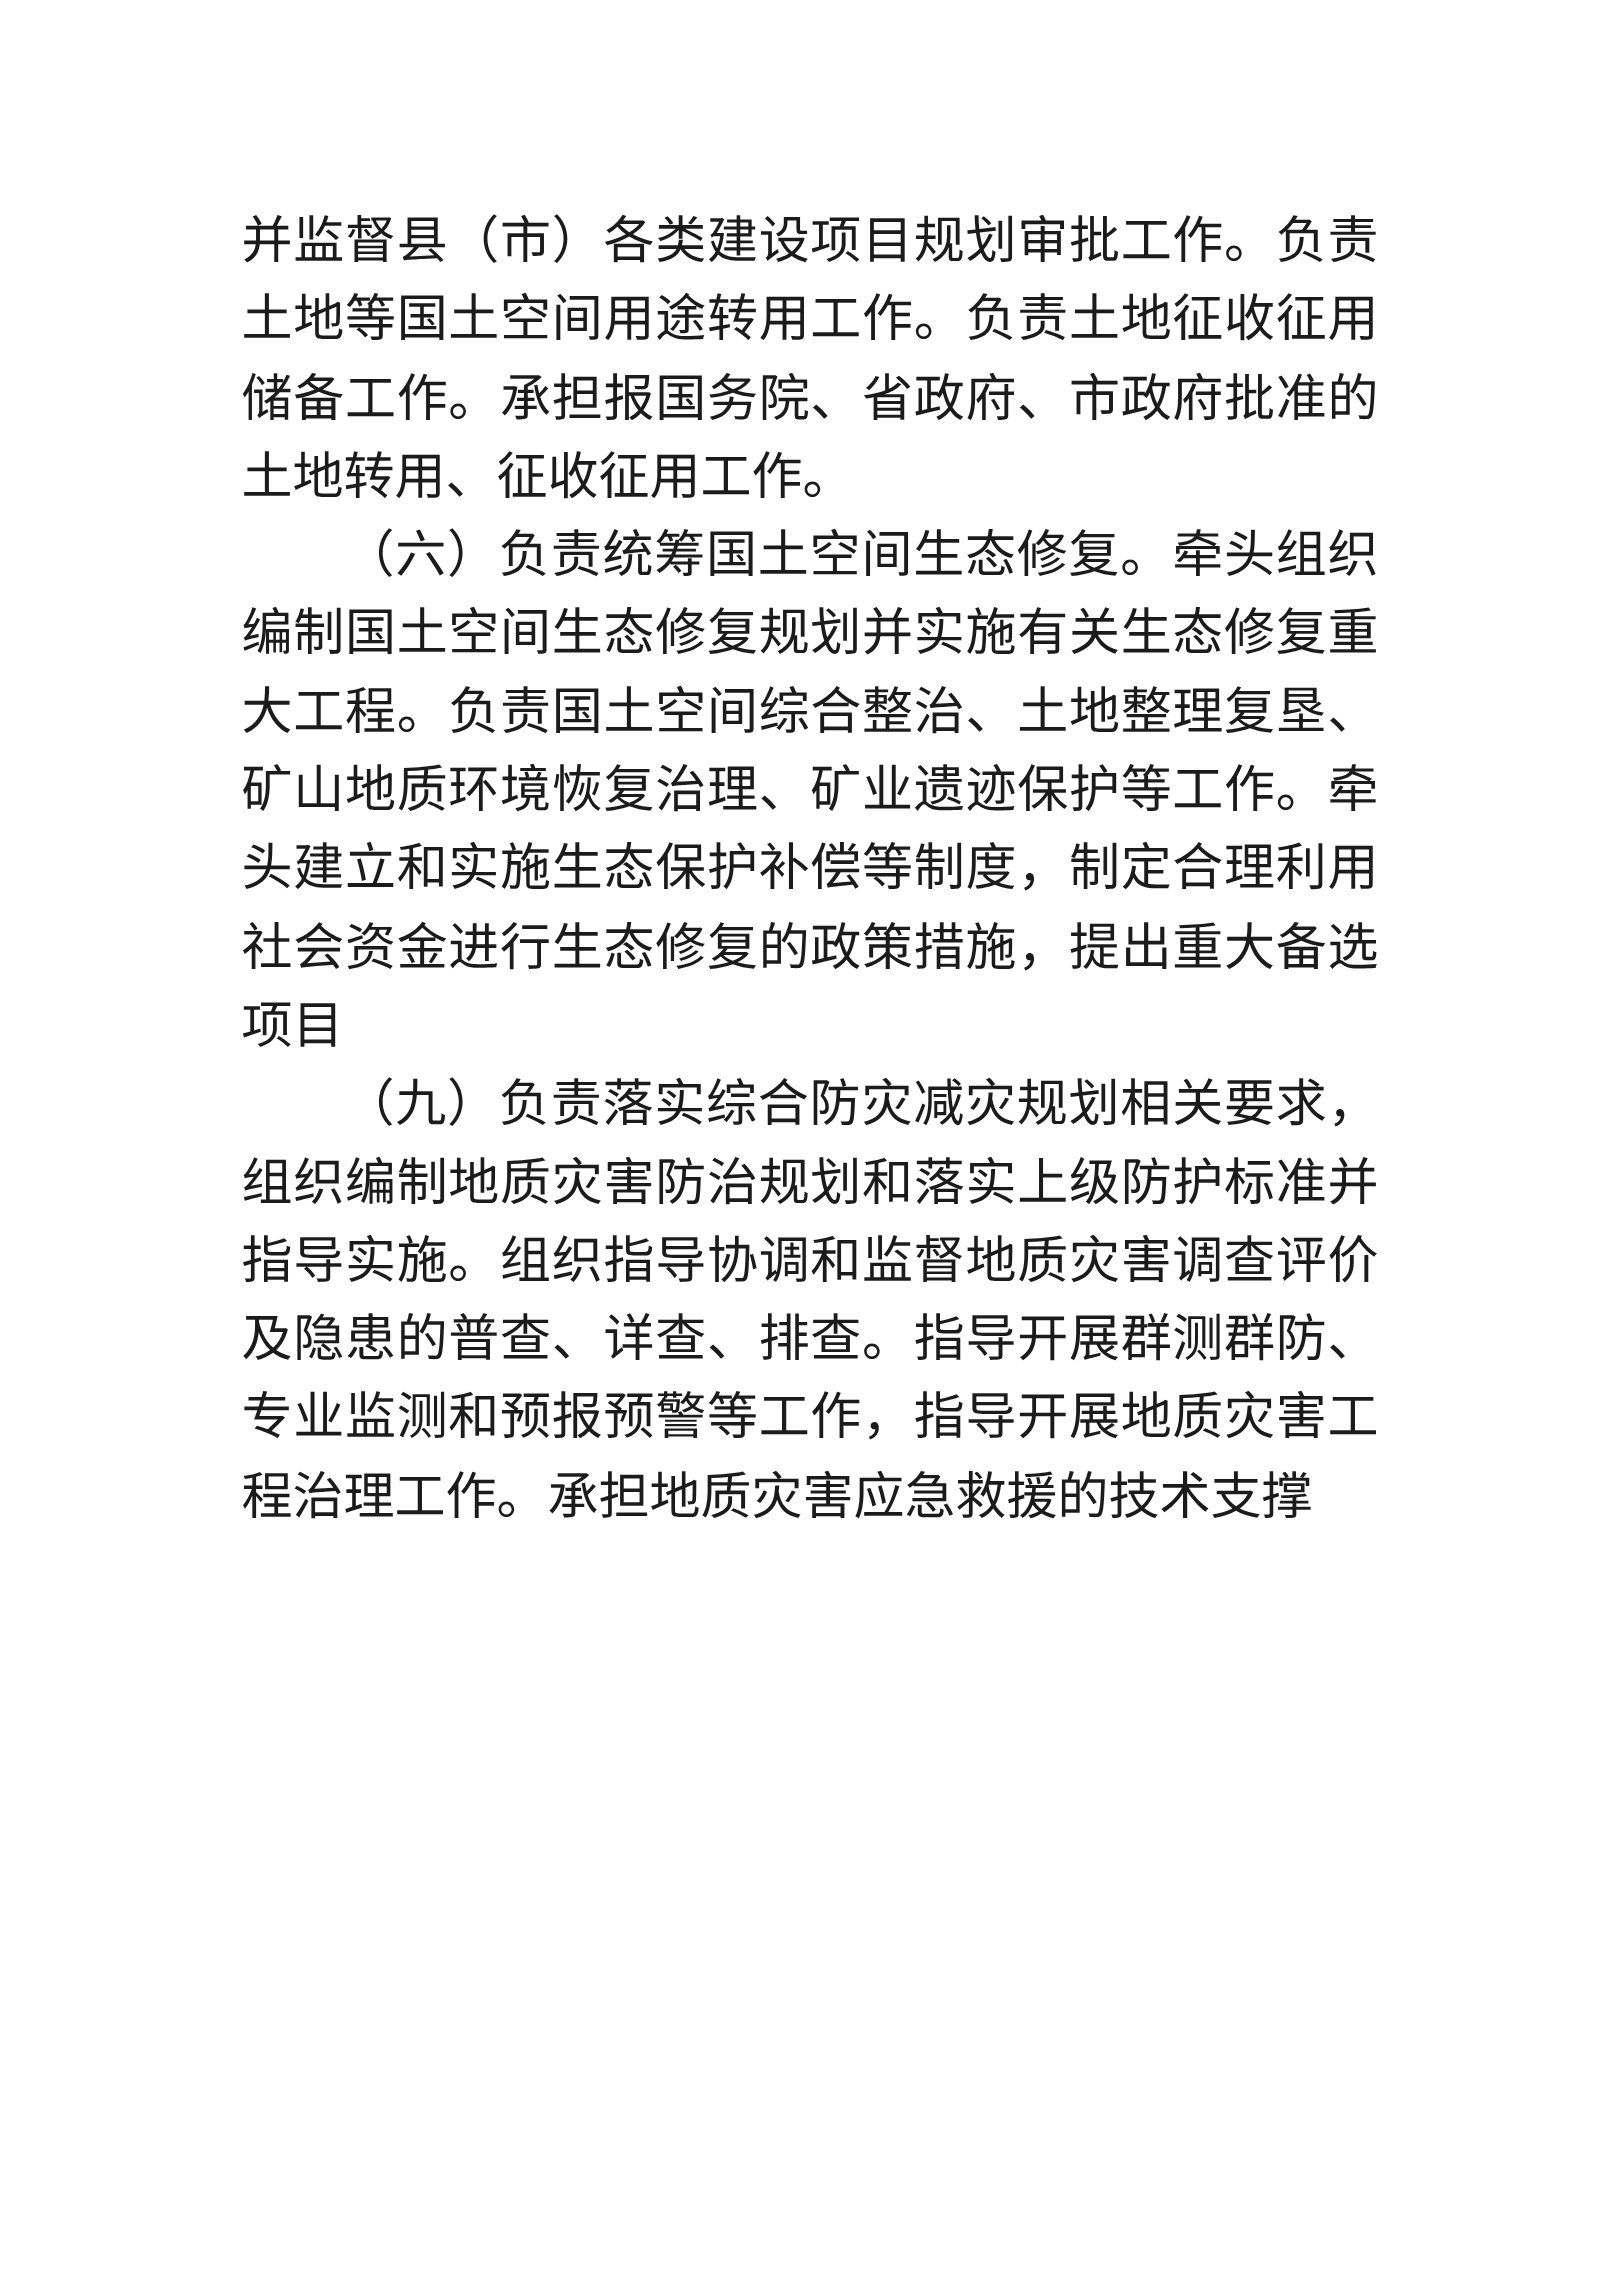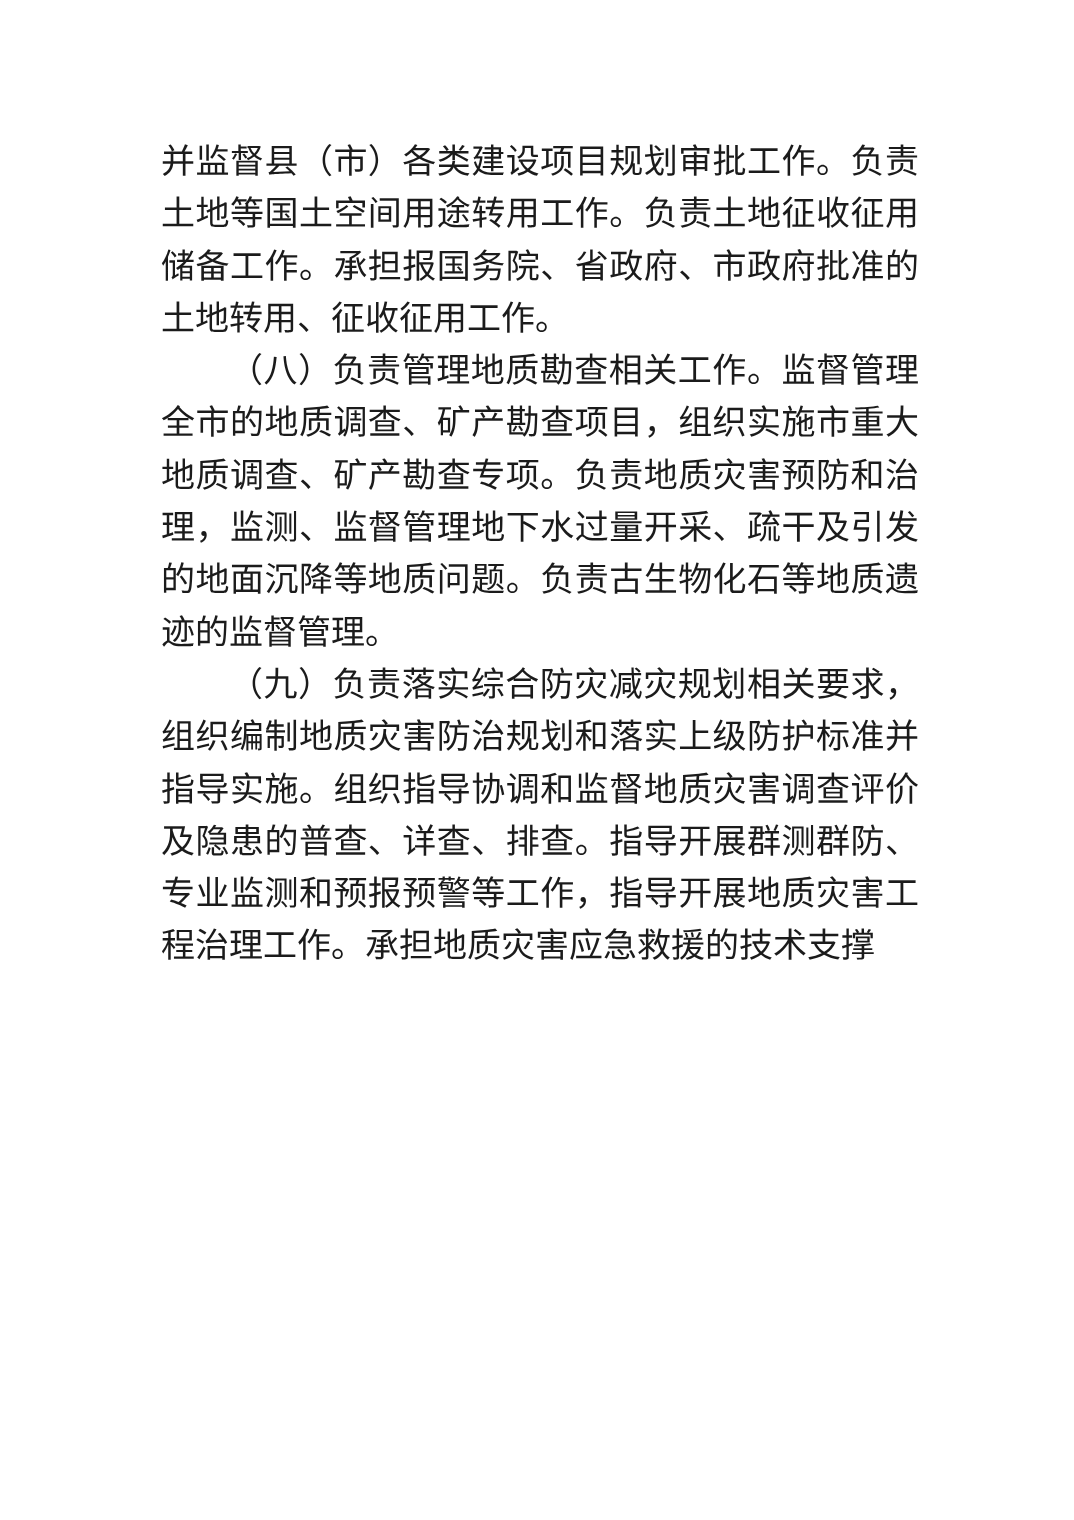--- a/index.html
+++ b/index.html
@@ -42,16 +42,16 @@
   .para.no-indent {
     text-indent: 0;
   }
 </style>
 </head>
 <body>
 
 <div class="page">
   <div class="text-block">
     <p class="para no-indent">并监督县（市）各类建设项目规划审批工作。负责土地等国土空间用途转用工作。负责土地征收征用储备工作。承担报国务院、省政府、市政府批准的土地转用、征收征用工作。</p>
-    <p class="para">（八）负责管理地质勘查相关工作。监督管理全市的地质调查、矿产勘查项目，组织实施市重大地质调查、矿产勘查专项。负责地质灾害预防和治理，监测、监督管理地下水过量开采、疏干及引发的地面沉降等地质问题。负责古生物化石等地质遗迹的监督管理。</p>
+    <p class="para">（六）负责统筹国土空间生态修复。牵头组织编制国土空间生态修复规划并实施有关生态修复重大工程。负责国土空间综合整治、土地整理复垦、矿山地质环境恢复治理、矿业遗迹保护等工作。牵头建立和实施生态保护补偿等制度，制定合理利用社会资金进行生态修复的政策措施，提出重大备选项目</p>
     <p class="para">（九）负责落实综合防灾减灾规划相关要求，组织编制地质灾害防治规划和落实上级防护标准并指导实施。组织指导协调和监督地质灾害调查评价及隐患的普查、详查、排查。指导开展群测群防、专业监测和预报预警等工作，指导开展地质灾害工程治理工作。承担地质灾害应急救援的技术支撑</p>
   </div>
 </div>
 
 </body></html>

